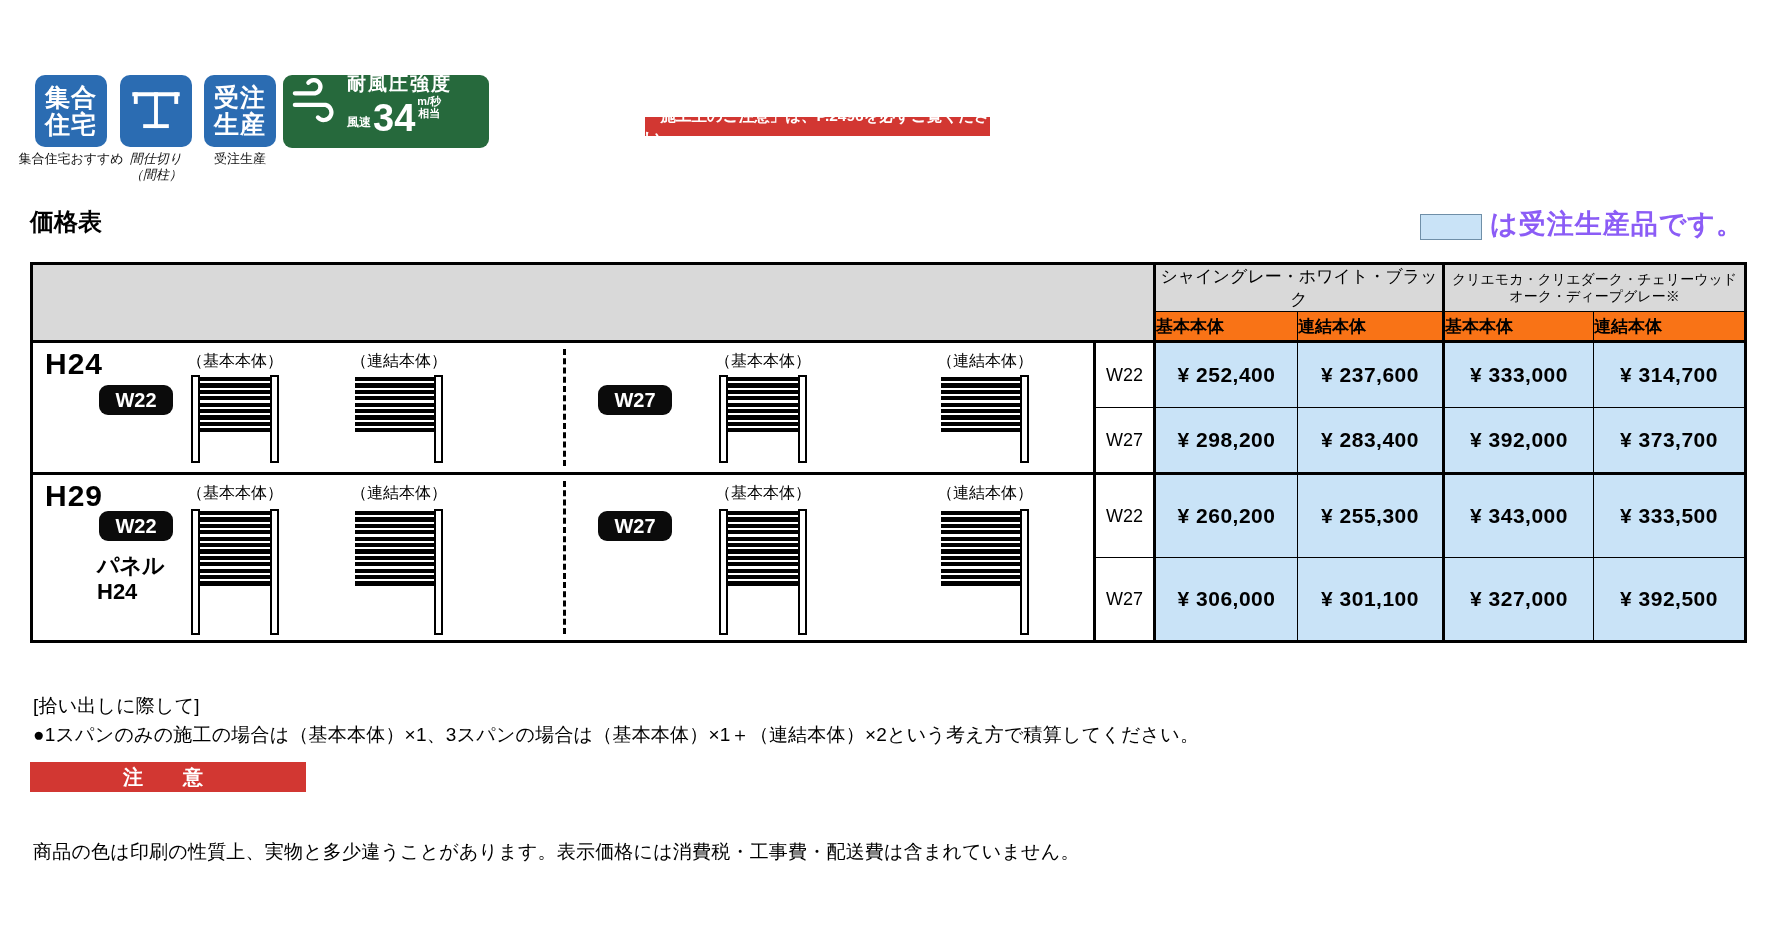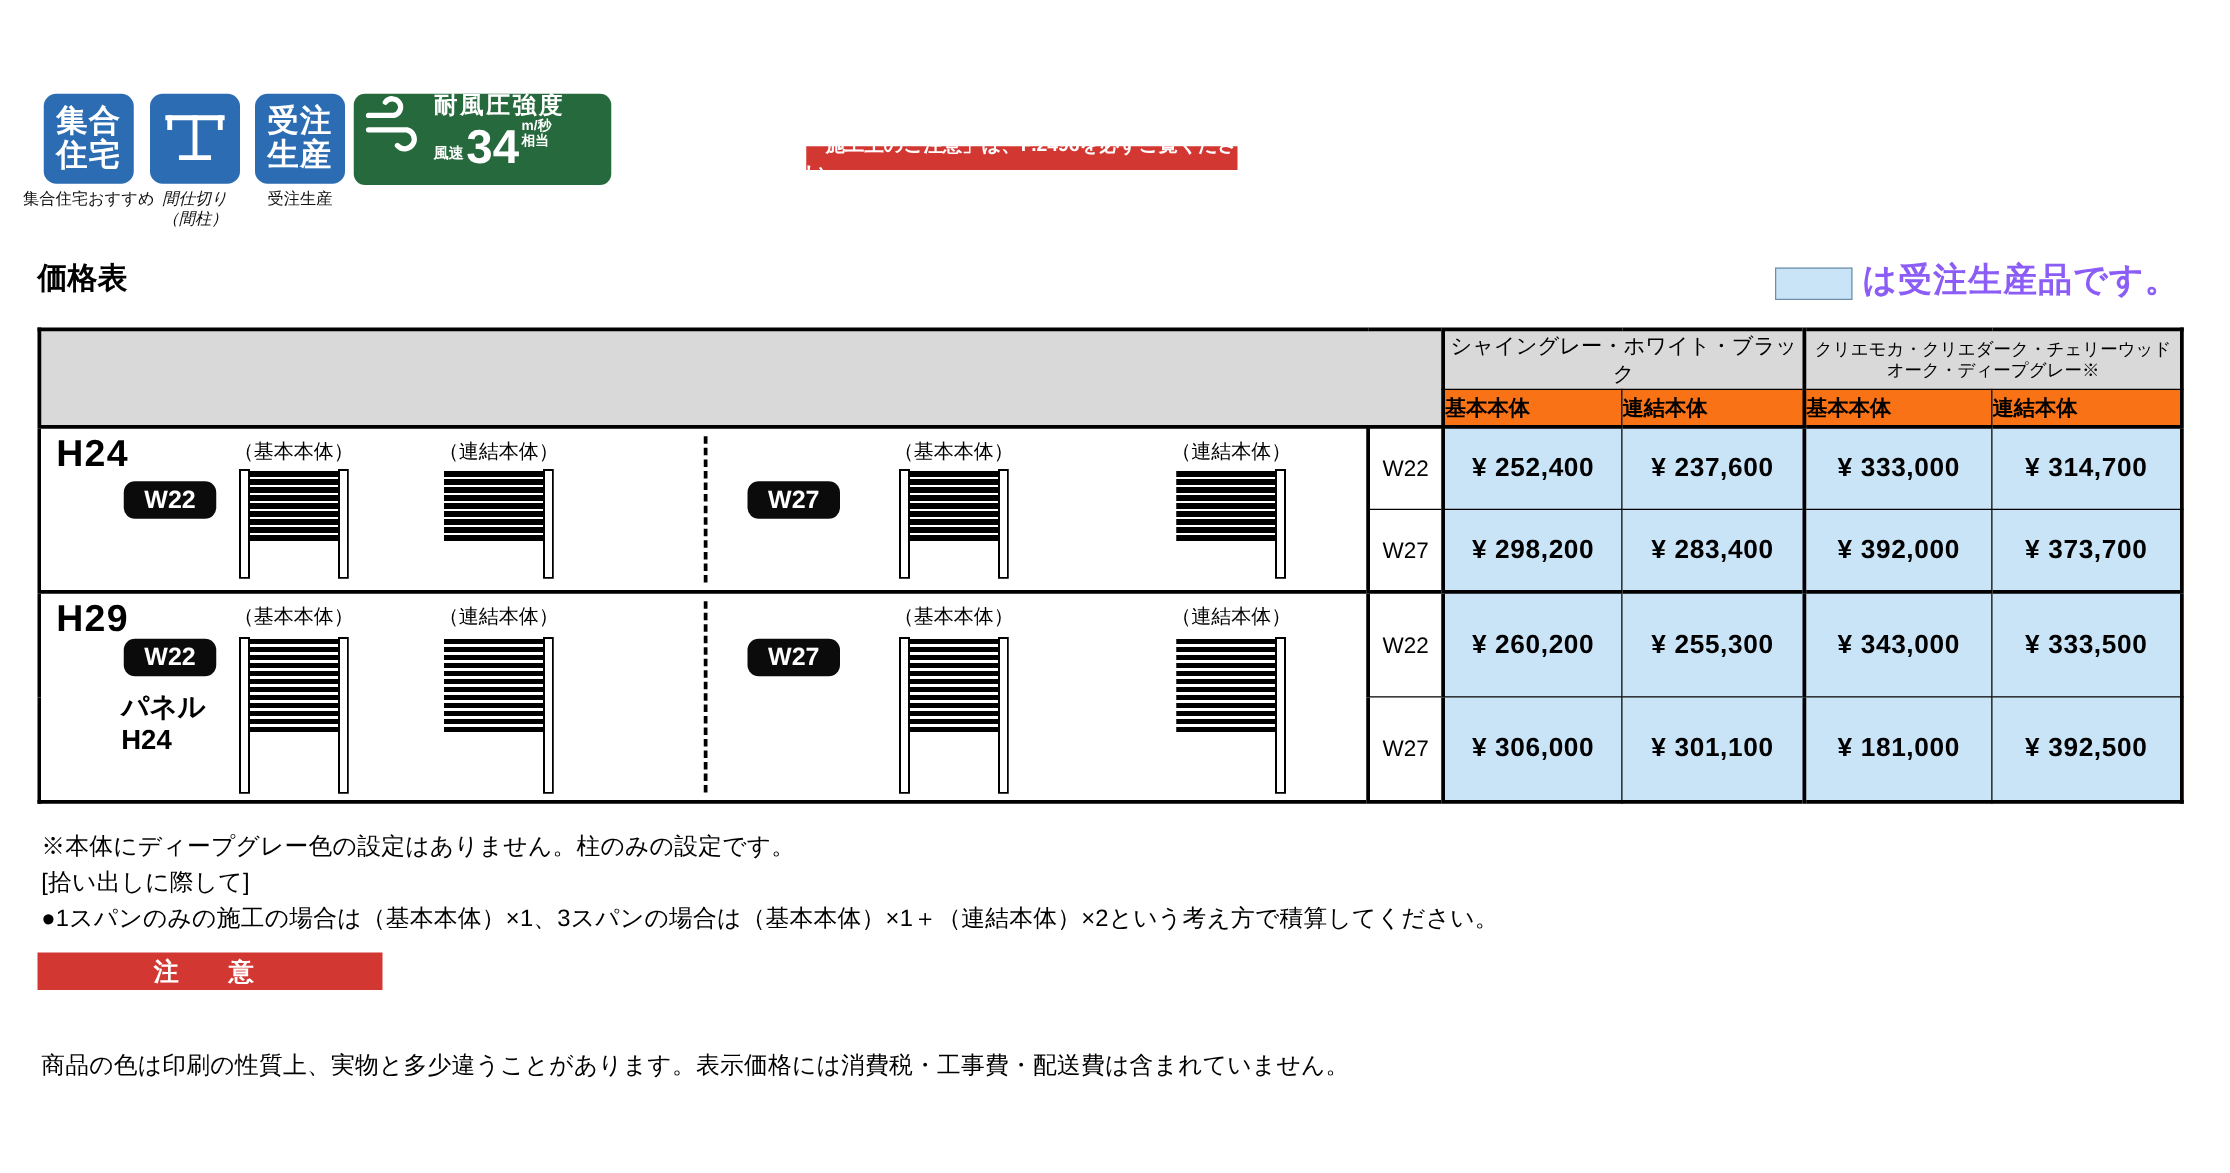--- a/index.html
+++ b/index.html
@@ -17,21 +17,21 @@
   .b2 { left:85px; } .cap2 { left:66px;font-style:italic; }
   .b3 { left:169px; } .cap3 { left:150px; }
 
   .wind-badge { position:absolute; left:248px; top:0; width:206px; height:73px; background:#26693c; border-radius:9px;
                 display:flex; align-items:center; padding:4px 10px 20px 8px; }
   .wind-text { display:flex; flex-direction:column; margin-left:6px; flex:1; }
   .wind-title { color:#fff; font-weight:bold; font-size:19px; letter-spacing:2px; }
   .wind-line2 { display:flex; align-items:flex-end; color:#fff; margin-top:-2px; }
   .wind-speed-label { font-size:12px; font-weight:bold; margin-bottom:5px; }
   .wind-value { font-size:38px; font-weight:bold; line-height:36px; margin:0 2px; }
-  .wind-units { display:flex; flex-direction:column; font-size:11px; font-weight:bold; line-height:12px; margin-bottom:17px; }
+  .wind-units { display:flex; flex-direction:column; font-size:11px; font-weight:bold; line-height:12px; margin-bottom:17px;align-items:center; }
 
   .notice-banner { position:absolute; left:645px; top:117px; width:345px; height:19px; background:#d23732;
                    color:#fff; font-weight:bold; font-size:15.5px; display:flex; align-items:center; justify-content:center; }
 
   
   .section-title { position:absolute; left:30px; top:206px; font-size:24px; font-weight:bold; }
   .legend { position:absolute; left:1420px; top:206px; display:flex; align-items:center; }
   .legend-swatch { width:62px; height:26px; background:#c9e3f7; border:1px solid #6f8fa8; margin-top:6px; }
   .legend-text { color:#8b5cf6; font-weight:bold; font-size:27px; margin-left:8px; letter-spacing:1px; }
 
@@ -313,27 +313,26 @@
             <td class="w-cell">W22</td>
             <td class="price-cell">¥ 260,200</td>
             <td class="price-cell">¥ 255,300</td>
             <td class="price-cell thickL">¥ 343,000</td>
             <td class="price-cell">¥ 333,500</td>
           </tr>
           <tr class="body-row g1">
             <td class="w-cell">W27</td>
             <td class="price-cell">¥ 306,000</td>
             <td class="price-cell">¥ 301,100</td>
-            <td class="price-cell thickL">¥ 181,000</td>
+            <td class="price-cell thickL">¥ 327,000</td>
             <td class="price-cell">¥ 392,500</td>
           </tr>
         </tbody>
     </table>
   </div>
 
-  <div class="note-line" style="top:664px">※本体にディープグレー色の設定はありません。柱のみの設定です。</div>
   <div class="note-line" style="top:693px">[拾い出しに際して]</div>
   <div class="note-line" style="top:722px">●1スパンのみの施工の場合は（基本本体）×1、3スパンの場合は（基本本体）×1＋（連結本体）×2という考え方で積算してください。</div>
 
   <div class="caution-banner">注　意</div>
   <div class="note-line" style="top:839px">商品の色は印刷の性質上、実物と多少違うことがあります。表示価格には消費税・工事費・配送費は含まれていません。</div>
 
 </div>
 
 </body></html>

